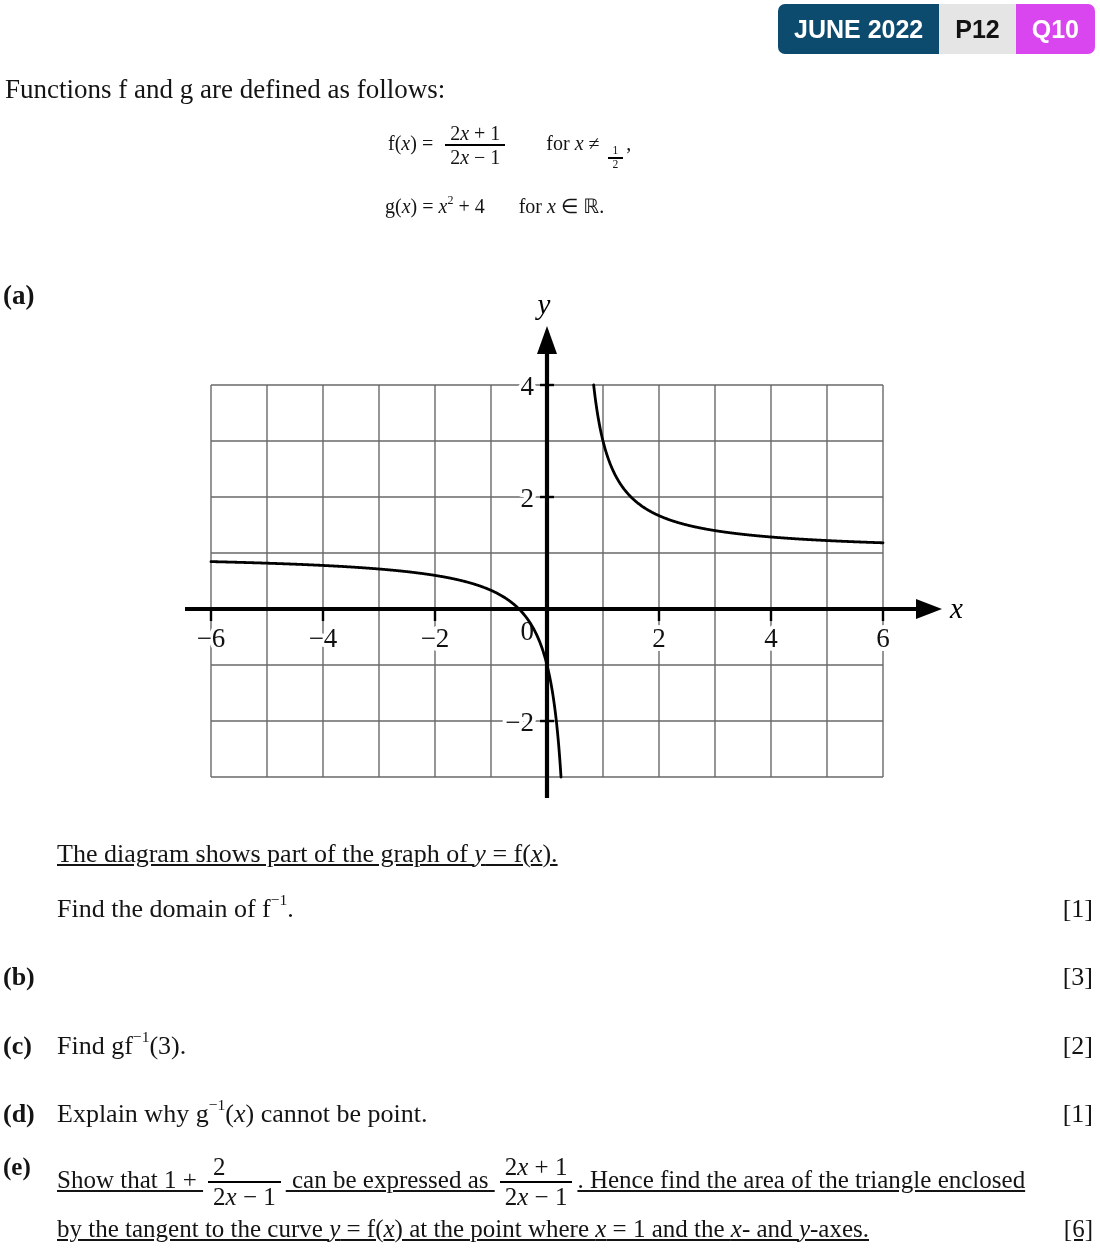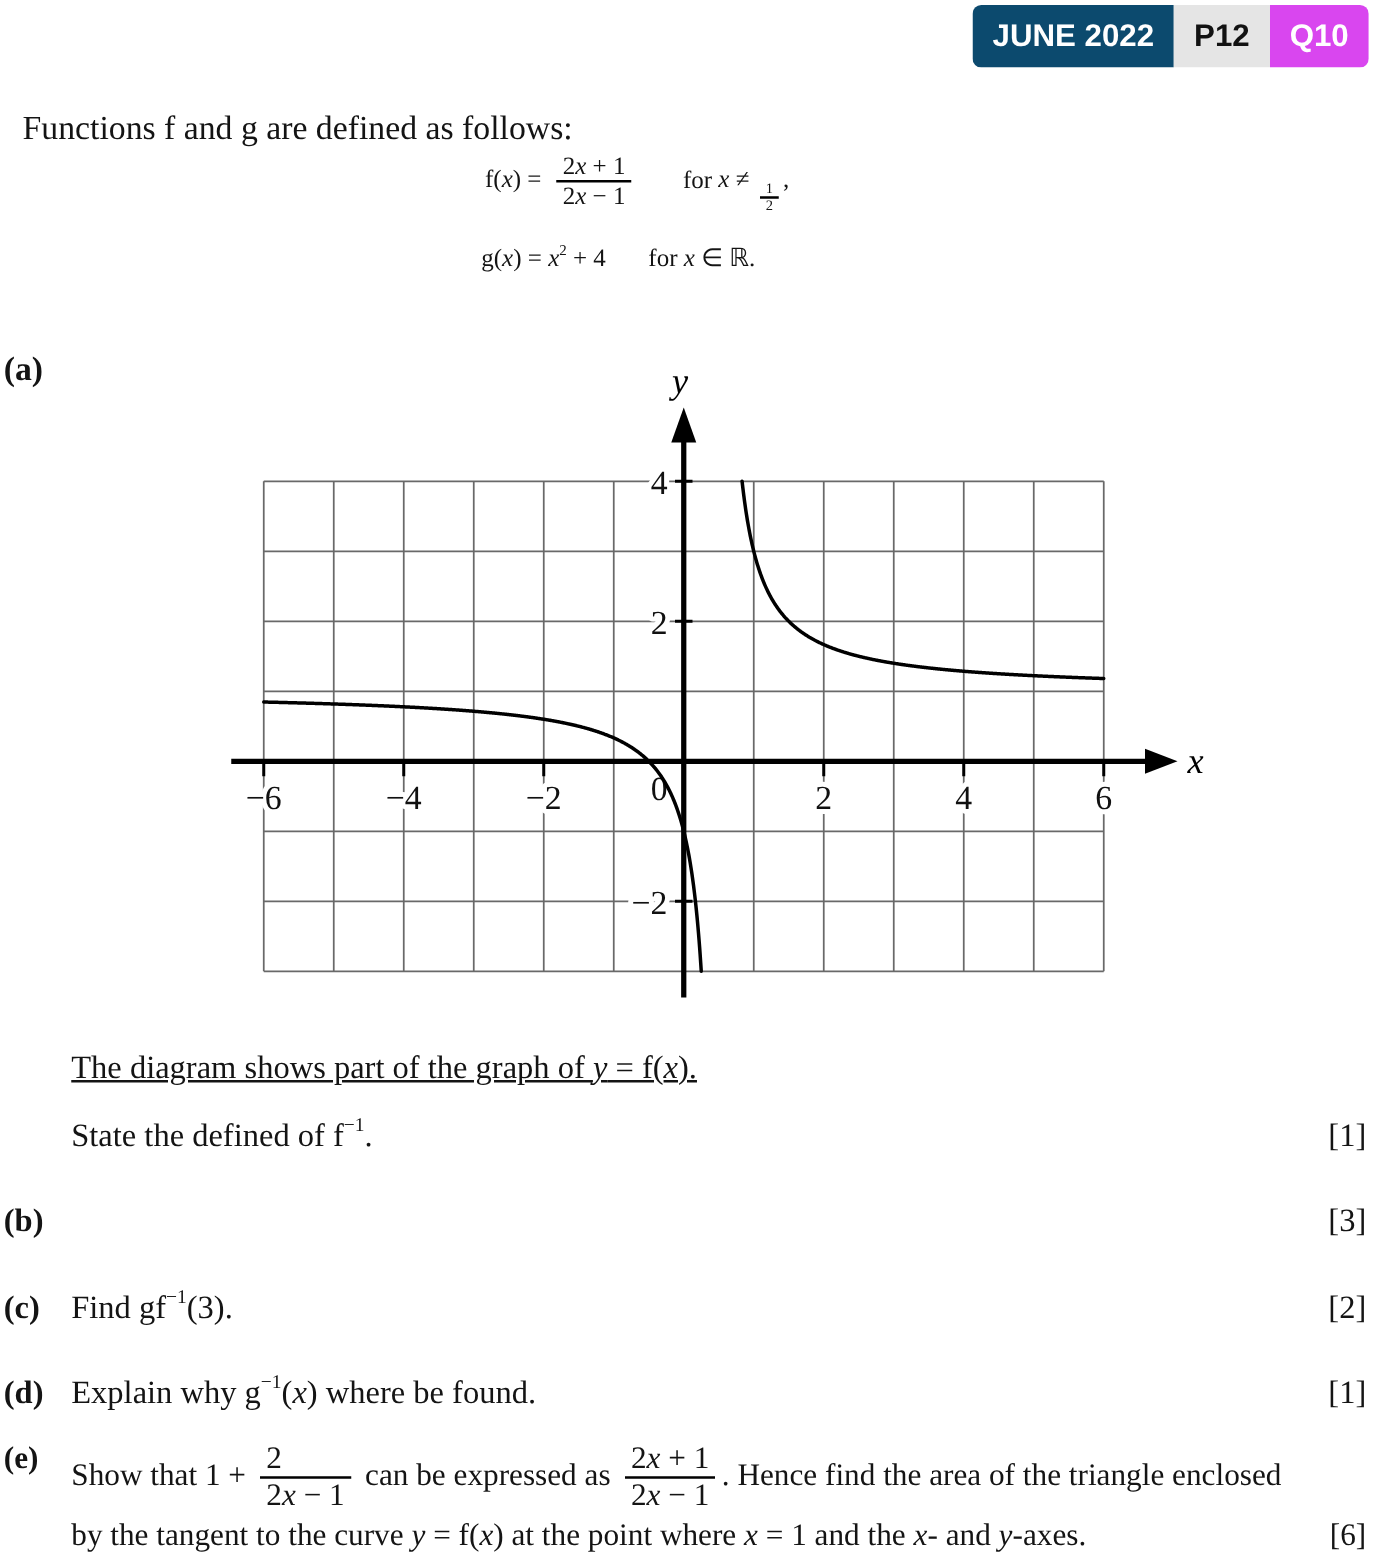--- a/index.html
+++ b/index.html
@@ -8,21 +8,21 @@
   .page{position:absolute;inset:0;}
 
   
   .badge{position:absolute;top:4px;right:5px;display:flex;border-radius:7px;overflow:hidden;
          font-family:"Liberation Sans",sans-serif;font-weight:700;font-size:25px;
          height:50px;line-height:50px;}
   .seg{padding:0 16px;}
   .seg.red{color:#ffffff;}
   .seg.white{background:#e5e5e5;color:#121212;}
 
-  .intro{position:absolute;left:5px;top:74px;font-size:27px;margin:13px;white-space:pre;}
+  .intro{position:absolute;left:5px;top:74px;font-size:27px;margin:0;white-space:pre;}
 
   .math-line{position:absolute;font-size:20px;white-space:pre;}
   #f-line{left:388px;top:122px;}
   #g-line{left:385px;top:194px;}
 
   .t-it{font-style:italic;}
   .t-gap{margin-left:34px;}
   sup{font-size:0.6em;position:relative;top:-0.15em;vertical-align:super;line-height:0;}
 
   .frac{display:inline-flex;flex-direction:column;text-align:left;vertical-align:middle;
@@ -43,21 +43,21 @@
   .qrow .qlabel{font-weight:700;flex:0 0 54px;}
   .qrow .qtext{white-space:pre;}
   .qrow .mark{margin-left:auto;white-space:pre;}
   #row-a{left:57px;top:894px;}
   #row-b{top:962px;}
   #row-c{top:1031px;}
   #row-d{top:1099px;}
 
   .part-e{position:absolute;left:3px;right:7px;top:1153px;font-size:25px;display:flex;}
   .part-e .qlabel{font-weight:700;flex:0 0 54px;}
-  .e-content{flex:1;min-width:0;}
+  .e-content{flex:1;min-width:0;text-decoration:underline;}
   .e-line1{white-space:nowrap;}
   .e-line1 .frac{margin:0 5px;}
   .e-line2{display:flex;align-items:baseline;margin-top:4px;}
   .e-line2 .qtext{white-space:pre;}
   .e-line2 .mark{margin-left:auto;white-space:pre;}
 </style>
 </head>
 <body>
 
 <div class="page">
@@ -135,38 +135,38 @@
       </g>
       <g stroke="#000000" stroke-width="2.8" fill="none" stroke-linejoin="round" stroke-linecap="round">
         <path d="M41.00,271.62L41.44,271.63L41.88,271.64L42.31,271.65L42.75,271.66L43.19,271.67L43.63,271.68L44.06,271.69L44.50,271.70L44.94,271.71L45.38,271.72L45.81,271.73L46.25,271.74L46.69,271.75L47.13,271.76L47.56,271.77L48.00,271.78L48.44,271.80L48.88,271.81L49.31,271.82L49.75,271.83L50.19,271.84L50.63,271.85L51.06,271.86L51.50,271.87L51.94,271.88L52.38,271.89L52.81,271.90L53.25,271.92L53.69,271.93L54.13,271.94L54.56,271.95L55.00,271.96L55.44,271.97L55.88,271.98L56.31,271.99L56.75,272.01L57.19,272.02L57.63,272.03L58.06,272.04L58.50,272.05L58.94,272.06L59.38,272.07L59.81,272.08L60.25,272.10L60.69,272.11L61.13,272.12L61.56,272.13L62.00,272.14L62.44,272.15L62.88,272.17L63.31,272.18L63.75,272.19L64.19,272.20L64.63,272.21L65.06,272.23L65.50,272.24L65.94,272.25L66.38,272.26L66.81,272.27L67.25,272.28L67.69,272.30L68.13,272.31L68.56,272.32L69.00,272.33L69.44,272.35L69.88,272.36L70.31,272.37L70.75,272.38L71.19,272.39L71.63,272.41L72.06,272.42L72.50,272.43L72.94,272.44L73.38,272.46L73.81,272.47L74.25,272.48L74.69,272.49L75.13,272.51L75.56,272.52L76.00,272.53L76.44,272.54L76.88,272.56L77.31,272.57L77.75,272.58L78.19,272.60L78.63,272.61L79.06,272.62L79.50,272.63L79.94,272.65L80.38,272.66L80.81,272.67L81.25,272.69L81.69,272.70L82.13,272.71L82.56,272.73L83.00,272.74L83.44,272.75L83.88,272.77L84.31,272.78L84.75,272.79L85.19,272.81L85.63,272.82L86.06,272.83L86.50,272.85L86.94,272.86L87.38,272.87L87.81,272.89L88.25,272.90L88.69,272.91L89.13,272.93L89.56,272.94L90.00,272.96L90.44,272.97L90.88,272.98L91.31,273.00L91.75,273.01L92.19,273.03L92.63,273.04L93.06,273.05L93.50,273.07L93.94,273.08L94.38,273.10L94.81,273.11L95.25,273.12L95.69,273.14L96.13,273.15L96.56,273.17L97.00,273.18L97.44,273.20L97.88,273.21L98.31,273.23L98.75,273.24L99.19,273.25L99.63,273.27L100.06,273.28L100.50,273.30L100.94,273.31L101.38,273.33L101.81,273.34L102.25,273.36L102.69,273.37L103.13,273.39L103.56,273.40L104.00,273.42L104.44,273.43L104.88,273.45L105.31,273.46L105.75,273.48L106.19,273.49L106.63,273.51L107.06,273.53L107.50,273.54L107.94,273.56L108.38,273.57L108.81,273.59L109.25,273.60L109.69,273.62L110.13,273.64L110.56,273.65L111.00,273.67L111.44,273.68L111.88,273.70L112.31,273.71L112.75,273.73L113.19,273.75L113.63,273.76L114.06,273.78L114.50,273.80L114.94,273.81L115.38,273.83L115.81,273.84L116.25,273.86L116.69,273.88L117.13,273.89L117.56,273.91L118.00,273.93L118.44,273.94L118.88,273.96L119.31,273.98L119.75,273.99L120.19,274.01L120.63,274.03L121.06,274.04L121.50,274.06L121.94,274.08L122.38,274.10L122.81,274.11L123.25,274.13L123.69,274.15L124.13,274.17L124.56,274.18L125.00,274.20L125.44,274.22L125.88,274.24L126.31,274.25L126.75,274.27L127.19,274.29L127.63,274.31L128.06,274.32L128.50,274.34L128.94,274.36L129.38,274.38L129.81,274.40L130.25,274.41L130.69,274.43L131.13,274.45L131.56,274.47L132.00,274.49L132.44,274.51L132.88,274.52L133.31,274.54L133.75,274.56L134.19,274.58L134.63,274.60L135.06,274.62L135.50,274.64L135.94,274.66L136.38,274.67L136.81,274.69L137.25,274.71L137.69,274.73L138.13,274.75L138.56,274.77L139.00,274.79L139.44,274.81L139.88,274.83L140.31,274.85L140.75,274.87L141.19,274.89L141.63,274.91L142.06,274.93L142.50,274.95L142.94,274.97L143.38,274.99L143.81,275.01L144.25,275.03L144.69,275.05L145.13,275.07L145.56,275.09L146.00,275.11L146.44,275.13L146.88,275.15L147.31,275.17L147.75,275.19L148.19,275.21L148.63,275.23L149.06,275.25L149.50,275.27L149.94,275.30L150.38,275.32L150.81,275.34L151.25,275.36L151.69,275.38L152.13,275.40L152.56,275.42L153.00,275.44L153.44,275.47L153.88,275.49L154.31,275.51L154.75,275.53L155.19,275.55L155.63,275.58L156.06,275.60L156.50,275.62L156.94,275.64L157.38,275.66L157.81,275.69L158.25,275.71L158.69,275.73L159.13,275.75L159.56,275.78L160.00,275.80L160.44,275.82L160.88,275.85L161.31,275.87L161.75,275.89L162.19,275.92L162.63,275.94L163.06,275.96L163.50,275.99L163.94,276.01L164.38,276.03L164.81,276.06L165.25,276.08L165.69,276.10L166.13,276.13L166.56,276.15L167.00,276.18L167.44,276.20L167.88,276.23L168.31,276.25L168.75,276.27L169.19,276.30L169.63,276.32L170.06,276.35L170.50,276.37L170.94,276.40L171.38,276.42L171.81,276.45L172.25,276.47L172.69,276.50L173.13,276.52L173.56,276.55L174.00,276.58L174.44,276.60L174.88,276.63L175.31,276.65L175.75,276.68L176.19,276.71L176.63,276.73L177.06,276.76L177.50,276.78L177.94,276.81L178.38,276.84L178.81,276.86L179.25,276.89L179.69,276.92L180.13,276.95L180.56,276.97L181.00,277.00L181.44,277.03L181.88,277.05L182.31,277.08L182.75,277.11L183.19,277.14L183.63,277.17L184.06,277.19L184.50,277.22L184.94,277.25L185.38,277.28L185.81,277.31L186.25,277.34L186.69,277.36L187.13,277.39L187.56,277.42L188.00,277.45L188.44,277.48L188.88,277.51L189.31,277.54L189.75,277.57L190.19,277.60L190.63,277.63L191.06,277.66L191.50,277.69L191.94,277.72L192.38,277.75L192.81,277.78L193.25,277.81L193.69,277.84L194.13,277.87L194.56,277.90L195.00,277.93L195.44,277.96L195.88,278.00L196.31,278.03L196.75,278.06L197.19,278.09L197.63,278.12L198.06,278.15L198.50,278.19L198.94,278.22L199.38,278.25L199.81,278.28L200.25,278.32L200.69,278.35L201.13,278.38L201.56,278.42L202.00,278.45L202.44,278.48L202.88,278.52L203.31,278.55L203.75,278.58L204.19,278.62L204.63,278.65L205.06,278.68L205.50,278.72L205.94,278.75L206.38,278.79L206.81,278.82L207.25,278.86L207.69,278.89L208.13,278.93L208.56,278.96L209.00,279.00L209.44,279.04L209.88,279.07L210.31,279.11L210.75,279.14L211.19,279.18L211.63,279.22L212.06,279.25L212.50,279.29L212.94,279.33L213.38,279.37L213.81,279.40L214.25,279.44L214.69,279.48L215.13,279.52L215.56,279.55L216.00,279.59L216.44,279.63L216.88,279.67L217.31,279.71L217.75,279.75L218.19,279.79L218.63,279.83L219.06,279.87L219.50,279.91L219.94,279.95L220.38,279.99L220.81,280.03L221.25,280.07L221.69,280.11L222.13,280.15L222.56,280.19L223.00,280.23L223.44,280.27L223.88,280.31L224.31,280.36L224.75,280.40L225.19,280.44L225.63,280.48L226.06,280.53L226.50,280.57L226.94,280.61L227.38,280.66L227.81,280.70L228.25,280.74L228.69,280.79L229.13,280.83L229.56,280.88L230.00,280.92L230.44,280.96L230.88,281.01L231.31,281.06L231.75,281.10L232.19,281.15L232.63,281.19L233.06,281.24L233.50,281.29L233.94,281.33L234.38,281.38L234.81,281.43L235.25,281.47L235.69,281.52L236.13,281.57L236.56,281.62L237.00,281.67L237.44,281.72L237.88,281.76L238.31,281.81L238.75,281.86L239.19,281.91L239.63,281.96L240.06,282.01L240.50,282.06L240.94,282.11L241.38,282.17L241.81,282.22L242.25,282.27L242.69,282.32L243.13,282.37L243.56,282.43L244.00,282.48L244.44,282.53L244.88,282.58L245.31,282.64L245.75,282.69L246.19,282.75L246.63,282.80L247.06,282.86L247.50,282.91L247.94,282.97L248.38,283.02L248.81,283.08L249.25,283.13L249.69,283.19L250.13,283.25L250.56,283.31L251.00,283.36L251.44,283.42L251.88,283.48L252.31,283.54L252.75,283.60L253.19,283.66L253.63,283.72L254.06,283.78L254.50,283.84L254.94,283.90L255.38,283.96L255.81,284.02L256.25,284.08L256.69,284.14L257.13,284.21L257.56,284.27L258.00,284.33L258.44,284.40L258.88,284.46L259.31,284.53L259.75,284.59L260.19,284.66L260.63,284.72L261.06,284.79L261.50,284.85L261.94,284.92L262.38,284.99L262.81,285.06L263.25,285.12L263.69,285.19L264.13,285.26L264.56,285.33L265.00,285.40L265.44,285.47L265.88,285.54L266.31,285.61L266.75,285.68L267.19,285.76L267.63,285.83L268.06,285.90L268.50,285.97L268.94,286.05L269.38,286.12L269.81,286.20L270.25,286.27L270.69,286.35L271.13,286.42L271.56,286.50L272.00,286.58L272.44,286.66L272.88,286.74L273.31,286.81L273.75,286.89L274.19,286.97L274.63,287.05L275.06,287.13L275.50,287.22L275.94,287.30L276.38,287.38L276.81,287.46L277.25,287.55L277.69,287.63L278.13,287.72L278.56,287.80L279.00,287.89L279.44,287.98L279.88,288.06L280.31,288.15L280.75,288.24L281.19,288.33L281.63,288.42L282.06,288.51L282.50,288.60L282.94,288.69L283.38,288.78L283.81,288.88L284.25,288.97L284.69,289.07L285.13,289.16L285.56,289.26L286.00,289.35L286.44,289.45L286.88,289.55L287.31,289.65L287.75,289.75L288.19,289.85L288.63,289.95L289.06,290.05L289.50,290.15L289.94,290.25L290.38,290.36L290.81,290.46L291.25,290.57L291.69,290.68L292.13,290.78L292.56,290.89L293.00,291.00L293.44,291.11L293.88,291.22L294.31,291.33L294.75,291.44L295.19,291.56L295.63,291.67L296.06,291.79L296.50,291.90L296.94,292.02L297.38,292.14L297.81,292.26L298.25,292.38L298.69,292.50L299.13,292.62L299.56,292.74L300.00,292.87L300.44,292.99L300.88,293.12L301.31,293.24L301.75,293.37L302.19,293.50L302.63,293.63L303.06,293.76L303.50,293.90L303.94,294.03L304.38,294.17L304.81,294.30L305.25,294.44L305.69,294.58L306.13,294.72L306.56,294.86L307.00,295.00L307.44,295.14L307.88,295.29L308.31,295.43L308.75,295.58L309.19,295.73L309.63,295.88L310.06,296.03L310.50,296.19L310.94,296.34L311.38,296.50L311.81,296.65L312.25,296.81L312.69,296.97L313.13,297.13L313.56,297.30L314.00,297.46L314.44,297.63L314.88,297.80L315.31,297.97L315.75,298.14L316.19,298.31L316.63,298.49L317.06,298.66L317.50,298.84L317.94,299.02L318.38,299.20L318.81,299.39L319.25,299.57L319.69,299.76L320.13,299.95L320.56,300.14L321.00,300.33L321.44,300.53L321.88,300.73L322.31,300.93L322.75,301.13L323.19,301.33L323.63,301.54L324.06,301.75L324.50,301.96L324.94,302.17L325.38,302.38L325.81,302.60L326.25,302.82L326.69,303.04L327.13,303.27L327.56,303.50L328.00,303.73L328.44,303.96L328.88,304.20L329.31,304.43L329.75,304.67L330.19,304.92L330.63,305.16L331.06,305.41L331.50,305.67L331.94,305.92L332.38,306.18L332.81,306.44L333.25,306.71L333.69,306.98L334.13,307.25L334.56,307.52L335.00,307.80L335.44,308.08L335.88,308.37L336.31,308.66L336.75,308.95L337.19,309.25L337.63,309.55L338.06,309.85L338.50,310.16L338.94,310.47L339.38,310.79L339.81,311.11L340.25,311.43L340.69,311.76L341.13,312.10L341.56,312.43L342.00,312.78L342.44,313.13L342.88,313.48L343.31,313.84L343.75,314.20L344.19,314.57L344.63,314.94L345.06,315.32L345.50,315.71L345.94,316.10L346.38,316.49L346.81,316.89L347.25,317.30L347.69,317.72L348.13,318.14L348.56,318.57L349.00,319.00L349.44,319.44L349.88,319.89L350.31,320.34L350.75,320.81L351.19,321.28L351.63,321.75L352.06,322.24L352.50,322.73L352.94,323.24L353.38,323.75L353.81,324.26L354.25,324.79L354.69,325.33L355.13,325.88L355.56,326.43L356.00,327.00L356.44,327.58L356.88,328.16L357.31,328.76L357.75,329.37L358.19,329.99L358.63,330.62L359.06,331.27L359.50,331.92L359.94,332.59L360.38,333.27L360.81,333.97L361.25,334.68L361.69,335.40L362.13,336.14L362.56,336.90L363.00,337.67L363.44,338.45L363.88,339.26L364.31,340.08L364.75,340.91L365.19,341.77L365.63,342.64L366.06,343.54L366.50,344.45L366.94,345.39L367.38,346.35L367.81,347.33L368.25,348.33L368.69,349.36L369.13,350.41L369.56,351.49L370.00,352.60L370.44,353.73L370.88,354.90L371.31,356.09L371.75,357.32L372.19,358.57L372.63,359.86L373.06,361.19L373.50,362.56L373.94,363.96L374.38,365.40L374.81,366.88L375.25,368.41L375.69,369.99L376.13,371.61L376.56,373.28L377.00,375.00L377.44,376.78L377.88,378.61L378.31,380.51L378.75,382.47L379.19,384.49L379.63,386.59L380.06,388.75L380.50,391.00L380.94,393.33L381.38,395.74L381.81,398.25L382.25,400.85L382.69,403.55L383.13,406.36L383.56,409.29L384.00,412.33L384.44,415.51L384.88,418.83L385.31,422.29L385.75,425.91L386.19,429.70L386.63,433.67L387.06,437.83L387.50,442.20L387.94,446.79L388.38,451.63L388.81,456.73L389.25,462.11L389.69,467.80L390.13,473.82L390.56,480.21L391.00,487.00"></path>
         <path d="M423.66,94.98L424.03,98.18L424.39,101.25L424.75,104.21L425.11,107.07L425.47,109.82L425.83,112.48L426.20,115.05L426.56,117.53L426.92,119.93L427.28,122.26L427.64,124.50L428.00,126.68L428.37,128.79L428.73,130.84L429.09,132.82L429.45,134.75L429.81,136.62L430.17,138.43L430.54,140.20L430.90,141.91L431.26,143.58L431.62,145.20L431.98,146.78L432.34,148.32L432.71,149.81L433.07,151.27L433.43,152.69L433.79,154.08L434.15,155.43L434.51,156.75L434.88,158.03L435.24,159.29L435.60,160.52L435.96,161.71L436.32,162.88L436.68,164.03L437.05,165.14L437.41,166.23L437.77,167.30L438.13,168.35L438.49,169.37L438.85,170.37L439.22,171.35L439.58,172.31L439.94,173.25L440.30,174.17L440.66,175.07L441.02,175.95L441.39,176.81L441.75,177.66L442.11,178.49L442.47,179.31L442.83,180.11L443.19,180.89L443.56,181.67L443.92,182.42L444.28,183.16L444.64,183.89L445.00,184.61L445.36,185.31L445.73,186.00L446.09,186.68L446.45,187.34L446.81,188.00L447.17,188.64L447.53,189.27L447.90,189.89L448.26,190.51L448.62,191.11L448.98,191.70L449.34,192.28L449.70,192.85L450.07,193.41L450.43,193.97L450.79,194.51L451.15,195.05L451.51,195.58L451.87,196.10L452.24,196.61L452.60,197.12L452.96,197.61L453.32,198.10L453.68,198.58L454.04,199.06L454.41,199.53L454.77,199.99L455.13,200.44L455.49,200.89L455.85,201.33L456.22,201.77L456.58,202.20L456.94,202.62L457.30,203.04L457.66,203.45L458.02,203.86L458.39,204.26L458.75,204.65L459.11,205.04L459.47,205.43L459.83,205.81L460.19,206.18L460.56,206.55L460.92,206.92L461.28,207.28L461.64,207.63L462.00,207.98L462.36,208.33L462.73,208.67L463.09,209.01L463.45,209.35L463.81,209.68L464.17,210.00L464.53,210.32L464.90,210.64L465.26,210.96L465.62,211.27L465.98,211.57L466.34,211.88L466.70,212.18L467.07,212.47L467.43,212.77L467.79,213.05L468.15,213.34L468.51,213.62L468.87,213.90L469.24,214.18L469.60,214.45L469.96,214.72L470.32,214.99L470.68,215.25L471.04,215.52L471.41,215.77L471.77,216.03L472.13,216.28L472.49,216.53L472.85,216.78L473.21,217.03L473.58,217.27L473.94,217.51L474.30,217.75L474.66,217.98L475.02,218.21L475.38,218.44L475.75,218.67L476.11,218.90L476.47,219.12L476.83,219.34L477.19,219.56L477.55,219.78L477.92,219.99L478.28,220.20L478.64,220.41L479.00,220.62L479.36,220.83L479.72,221.03L480.09,221.23L480.45,221.43L480.81,221.63L481.17,221.83L481.53,222.02L481.89,222.22L482.26,222.41L482.62,222.60L482.98,222.78L483.34,222.97L483.70,223.15L484.06,223.34L484.43,223.52L484.79,223.70L485.15,223.87L485.51,224.05L485.87,224.22L486.23,224.40L486.60,224.57L486.96,224.74L487.32,224.90L487.68,225.07L488.04,225.24L488.40,225.40L488.77,225.56L489.13,225.72L489.49,225.88L489.85,226.04L490.21,226.20L490.57,226.35L490.94,226.51L491.30,226.66L491.66,226.81L492.02,226.96L492.38,227.11L492.74,227.26L493.11,227.41L493.47,227.55L493.83,227.70L494.19,227.84L494.55,227.98L494.91,228.12L495.28,228.26L495.64,228.40L496.00,228.54L496.36,228.67L496.72,228.81L497.08,228.94L497.45,229.08L497.81,229.21L498.17,229.34L498.53,229.47L498.89,229.60L499.25,229.73L499.62,229.86L499.98,229.98L500.34,230.11L500.70,230.23L501.06,230.35L501.42,230.48L501.79,230.60L502.15,230.72L502.51,230.84L502.87,230.96L503.23,231.08L503.59,231.19L503.96,231.31L504.32,231.42L504.68,231.54L505.04,231.65L505.40,231.77L505.76,231.88L506.13,231.99L506.49,232.10L506.85,232.21L507.21,232.32L507.57,232.43L507.93,232.53L508.30,232.64L508.66,232.75L509.02,232.85L509.38,232.96L509.74,233.06L510.10,233.16L510.47,233.27L510.83,233.37L511.19,233.47L511.55,233.57L511.91,233.67L512.27,233.77L512.64,233.86L513.00,233.96L513.36,234.06L513.72,234.16L514.08,234.25L514.44,234.35L514.81,234.44L515.17,234.53L515.53,234.63L515.89,234.72L516.25,234.81L516.61,234.90L516.98,234.99L517.34,235.08L517.70,235.17L518.06,235.26L518.42,235.35L518.78,235.44L519.15,235.53L519.51,235.61L519.87,235.70L520.23,235.78L520.59,235.87L520.95,235.95L521.32,236.04L521.68,236.12L522.04,236.21L522.40,236.29L522.76,236.37L523.12,236.45L523.49,236.53L523.85,236.61L524.21,236.69L524.57,236.77L524.93,236.85L525.29,236.93L525.66,237.01L526.02,237.09L526.38,237.16L526.74,237.24L527.10,237.32L527.46,237.39L527.83,237.47L528.19,237.54L528.55,237.62L528.91,237.69L529.27,237.77L529.63,237.84L530.00,237.91L530.36,237.98L530.72,238.06L531.08,238.13L531.44,238.20L531.80,238.27L532.17,238.34L532.53,238.41L532.89,238.48L533.25,238.55L533.61,238.62L533.97,238.68L534.34,238.75L534.70,238.82L535.06,238.89L535.42,238.95L535.78,239.02L536.14,239.09L536.51,239.15L536.87,239.22L537.23,239.28L537.59,239.35L537.95,239.41L538.31,239.48L538.68,239.54L539.04,239.60L539.40,239.67L539.76,239.73L540.12,239.79L540.48,239.85L540.85,239.91L541.21,239.98L541.57,240.04L541.93,240.10L542.29,240.16L542.65,240.22L543.02,240.28L543.38,240.34L543.74,240.40L544.10,240.46L544.46,240.51L544.82,240.57L545.19,240.63L545.55,240.69L545.91,240.74L546.27,240.80L546.63,240.86L546.99,240.91L547.36,240.97L547.72,241.03L548.08,241.08L548.44,241.14L548.80,241.19L549.16,241.25L549.53,241.30L549.89,241.36L550.25,241.41L550.61,241.46L550.97,241.52L551.33,241.57L551.70,241.62L552.06,241.67L552.42,241.73L552.78,241.78L553.14,241.83L553.50,241.88L553.87,241.93L554.23,241.99L554.59,242.04L554.95,242.09L555.31,242.14L555.67,242.19L556.04,242.24L556.40,242.29L556.76,242.34L557.12,242.38L557.48,242.43L557.84,242.48L558.21,242.53L558.57,242.58L558.93,242.63L559.29,242.67L559.65,242.72L560.01,242.77L560.38,242.82L560.74,242.86L561.10,242.91L561.46,242.96L561.82,243.00L562.18,243.05L562.55,243.09L562.91,243.14L563.27,243.19L563.63,243.23L563.99,243.28L564.35,243.32L564.72,243.37L565.08,243.41L565.44,243.45L565.80,243.50L566.16,243.54L566.52,243.58L566.89,243.63L567.25,243.67L567.61,243.71L567.97,243.76L568.33,243.80L568.69,243.84L569.06,243.88L569.42,243.93L569.78,243.97L570.14,244.01L570.50,244.05L570.86,244.09L571.23,244.13L571.59,244.18L571.95,244.22L572.31,244.26L572.67,244.30L573.03,244.34L573.40,244.38L573.76,244.42L574.12,244.46L574.48,244.50L574.84,244.54L575.20,244.58L575.57,244.61L575.93,244.65L576.29,244.69L576.65,244.73L577.01,244.77L577.37,244.81L577.74,244.85L578.10,244.88L578.46,244.92L578.82,244.96L579.18,245.00L579.54,245.03L579.91,245.07L580.27,245.11L580.63,245.14L580.99,245.18L581.35,245.22L581.71,245.25L582.08,245.29L582.44,245.33L582.80,245.36L583.16,245.40L583.52,245.43L583.88,245.47L584.25,245.50L584.61,245.54L584.97,245.57L585.33,245.61L585.69,245.64L586.05,245.68L586.42,245.71L586.78,245.75L587.14,245.78L587.50,245.82L587.86,245.85L588.22,245.88L588.59,245.92L588.95,245.95L589.31,245.99L589.67,246.02L590.03,246.05L590.39,246.08L590.76,246.12L591.12,246.15L591.48,246.18L591.84,246.22L592.20,246.25L592.56,246.28L592.93,246.31L593.29,246.34L593.65,246.38L594.01,246.41L594.37,246.44L594.73,246.47L595.10,246.50L595.46,246.53L595.82,246.57L596.18,246.60L596.54,246.63L596.90,246.66L597.27,246.69L597.63,246.72L597.99,246.75L598.35,246.78L598.71,246.81L599.07,246.84L599.44,246.87L599.80,246.90L600.16,246.93L600.52,246.96L600.88,246.99L601.24,247.02L601.61,247.05L601.97,247.08L602.33,247.11L602.69,247.14L603.05,247.17L603.41,247.19L603.78,247.22L604.14,247.25L604.50,247.28L604.86,247.31L605.22,247.34L605.58,247.37L605.95,247.39L606.31,247.42L606.67,247.45L607.03,247.48L607.39,247.51L607.75,247.53L608.12,247.56L608.48,247.59L608.84,247.62L609.20,247.64L609.56,247.67L609.92,247.70L610.29,247.72L610.65,247.75L611.01,247.78L611.37,247.80L611.73,247.83L612.09,247.86L612.46,247.88L612.82,247.91L613.18,247.94L613.54,247.96L613.90,247.99L614.26,248.01L614.63,248.04L614.99,248.07L615.35,248.09L615.71,248.12L616.07,248.14L616.43,248.17L616.80,248.19L617.16,248.22L617.52,248.24L617.88,248.27L618.24,248.29L618.60,248.32L618.97,248.34L619.33,248.37L619.69,248.39L620.05,248.42L620.41,248.44L620.77,248.47L621.14,248.49L621.50,248.51L621.86,248.54L622.22,248.56L622.58,248.59L622.94,248.61L623.31,248.63L623.67,248.66L624.03,248.68L624.39,248.71L624.75,248.73L625.11,248.75L625.48,248.78L625.84,248.80L626.20,248.82L626.56,248.85L626.92,248.87L627.28,248.89L627.65,248.91L628.01,248.94L628.37,248.96L628.73,248.98L629.09,249.01L629.45,249.03L629.82,249.05L630.18,249.07L630.54,249.10L630.90,249.12L631.26,249.14L631.62,249.16L631.99,249.18L632.35,249.21L632.71,249.23L633.07,249.25L633.43,249.27L633.79,249.29L634.16,249.32L634.52,249.34L634.88,249.36L635.24,249.38L635.60,249.40L635.96,249.42L636.33,249.44L636.69,249.46L637.05,249.49L637.41,249.51L637.77,249.53L638.13,249.55L638.50,249.57L638.86,249.59L639.22,249.61L639.58,249.63L639.94,249.65L640.30,249.67L640.67,249.69L641.03,249.71L641.39,249.73L641.75,249.75L642.11,249.77L642.47,249.79L642.84,249.81L643.20,249.83L643.56,249.85L643.92,249.87L644.28,249.89L644.64,249.91L645.01,249.93L645.37,249.95L645.73,249.97L646.09,249.99L646.45,250.01L646.81,250.03L647.18,250.05L647.54,250.07L647.90,250.09L648.26,250.11L648.62,250.13L648.98,250.15L649.35,250.17L649.71,250.18L650.07,250.20L650.43,250.22L650.79,250.24L651.15,250.26L651.52,250.28L651.88,250.30L652.24,250.32L652.60,250.33L652.96,250.35L653.32,250.37L653.69,250.39L654.05,250.41L654.41,250.43L654.77,250.44L655.13,250.46L655.49,250.48L655.86,250.50L656.22,250.52L656.58,250.53L656.94,250.55L657.30,250.57L657.66,250.59L658.03,250.61L658.39,250.62L658.75,250.64L659.11,250.66L659.47,250.68L659.83,250.69L660.20,250.71L660.56,250.73L660.92,250.75L661.28,250.76L661.64,250.78L662.00,250.80L662.37,250.82L662.73,250.83L663.09,250.85L663.45,250.87L663.81,250.88L664.17,250.90L664.54,250.92L664.90,250.93L665.26,250.95L665.62,250.97L665.98,250.98L666.34,251.00L666.71,251.02L667.07,251.03L667.43,251.05L667.79,251.07L668.15,251.08L668.51,251.10L668.88,251.12L669.24,251.13L669.60,251.15L669.96,251.16L670.32,251.18L670.68,251.20L671.05,251.21L671.41,251.23L671.77,251.24L672.13,251.26L672.49,251.28L672.85,251.29L673.22,251.31L673.58,251.32L673.94,251.34L674.30,251.36L674.66,251.37L675.02,251.39L675.39,251.40L675.75,251.42L676.11,251.43L676.47,251.45L676.83,251.46L677.19,251.48L677.56,251.49L677.92,251.51L678.28,251.52L678.64,251.54L679.00,251.55L679.36,251.57L679.73,251.59L680.09,251.60L680.45,251.61L680.81,251.63L681.17,251.64L681.53,251.66L681.90,251.67L682.26,251.69L682.62,251.70L682.98,251.72L683.34,251.73L683.70,251.75L684.07,251.76L684.43,251.78L684.79,251.79L685.15,251.81L685.51,251.82L685.87,251.83L686.24,251.85L686.60,251.86L686.96,251.88L687.32,251.89L687.68,251.91L688.04,251.92L688.41,251.93L688.77,251.95L689.13,251.96L689.49,251.98L689.85,251.99L690.21,252.00L690.58,252.02L690.94,252.03L691.30,252.05L691.66,252.06L692.02,252.07L692.38,252.09L692.75,252.10L693.11,252.12L693.47,252.13L693.83,252.14L694.19,252.16L694.55,252.17L694.92,252.18L695.28,252.20L695.64,252.21L696.00,252.22L696.36,252.24L696.72,252.25L697.09,252.26L697.45,252.28L697.81,252.29L698.17,252.30L698.53,252.32L698.89,252.33L699.26,252.34L699.62,252.36L699.98,252.37L700.34,252.38L700.70,252.39L701.06,252.41L701.43,252.42L701.79,252.43L702.15,252.45L702.51,252.46L702.87,252.47L703.23,252.48L703.60,252.50L703.96,252.51L704.32,252.52L704.68,252.54L705.04,252.55L705.40,252.56L705.77,252.57L706.13,252.59L706.49,252.60L706.85,252.61L707.21,252.62L707.57,252.64L707.94,252.65L708.30,252.66L708.66,252.67L709.02,252.68L709.38,252.70L709.74,252.71L710.11,252.72L710.47,252.73L710.83,252.75L711.19,252.76L711.55,252.77L711.91,252.78L712.28,252.79L712.64,252.81L713.00,252.82"></path>
       </g>
     </svg>
 
   <p class="caption"><span class="t-rm">The diagram shows part of the graph of </span><span class="t-it">y</span><span class="t-rm"> = f(</span><span class="t-it">x</span><span class="t-rm">).</span></p>
 
   <div class="qrow" id="row-a">
-    <span class="qtext"><span class="t-rm">State the defined of f</span><sup>−1</sup><span class="t-rm">.</span></span>
+    <span class="qtext"><span class="t-rm">Find the domain of f</span><sup>−1</sup><span class="t-rm">.</span></span>
     <span class="mark">[1]</span>
   </div>
 
   <div class="qrow" id="row-b">
     <span class="qlabel">(b)</span>
     <span class="mark">[3]</span>
   </div>
 
   <div class="qrow" id="row-c">
     <span class="qlabel">(c)</span>
     <span class="qtext"><span class="t-rm">Find gf</span><sup>−1</sup><span class="t-rm">(3).</span></span>
     <span class="mark">[2]</span>
   </div>
 
   <div class="qrow" id="row-d">
     <span class="qlabel">(d)</span>
-    <span class="qtext"><span class="t-rm">Explain why g</span><sup>−1</sup><span class="t-rm">(</span><span class="t-it">x</span><span class="t-rm">) where be found.</span></span>
+    <span class="qtext"><span class="t-rm">Explain why g</span><sup>−1</sup><span class="t-rm">(</span><span class="t-it">x</span><span class="t-rm">) cannot be point.</span></span>
     <span class="mark">[1]</span>
   </div>
 
   <div class="part-e">
     <span class="qlabel">(e)</span>
     <div class="e-content">
       <div class="e-line1"><span class="t-rm">Show that 1 + </span><span class="frac">
             <span class="fnum"><span class="t-rm">2</span></span>
             <span class="fden"><span class="t-rm">2</span><span class="t-it">x</span><span class="t-rm"> − 1</span></span>
           </span><span class="t-rm"> can be expressed as </span><span class="frac">

